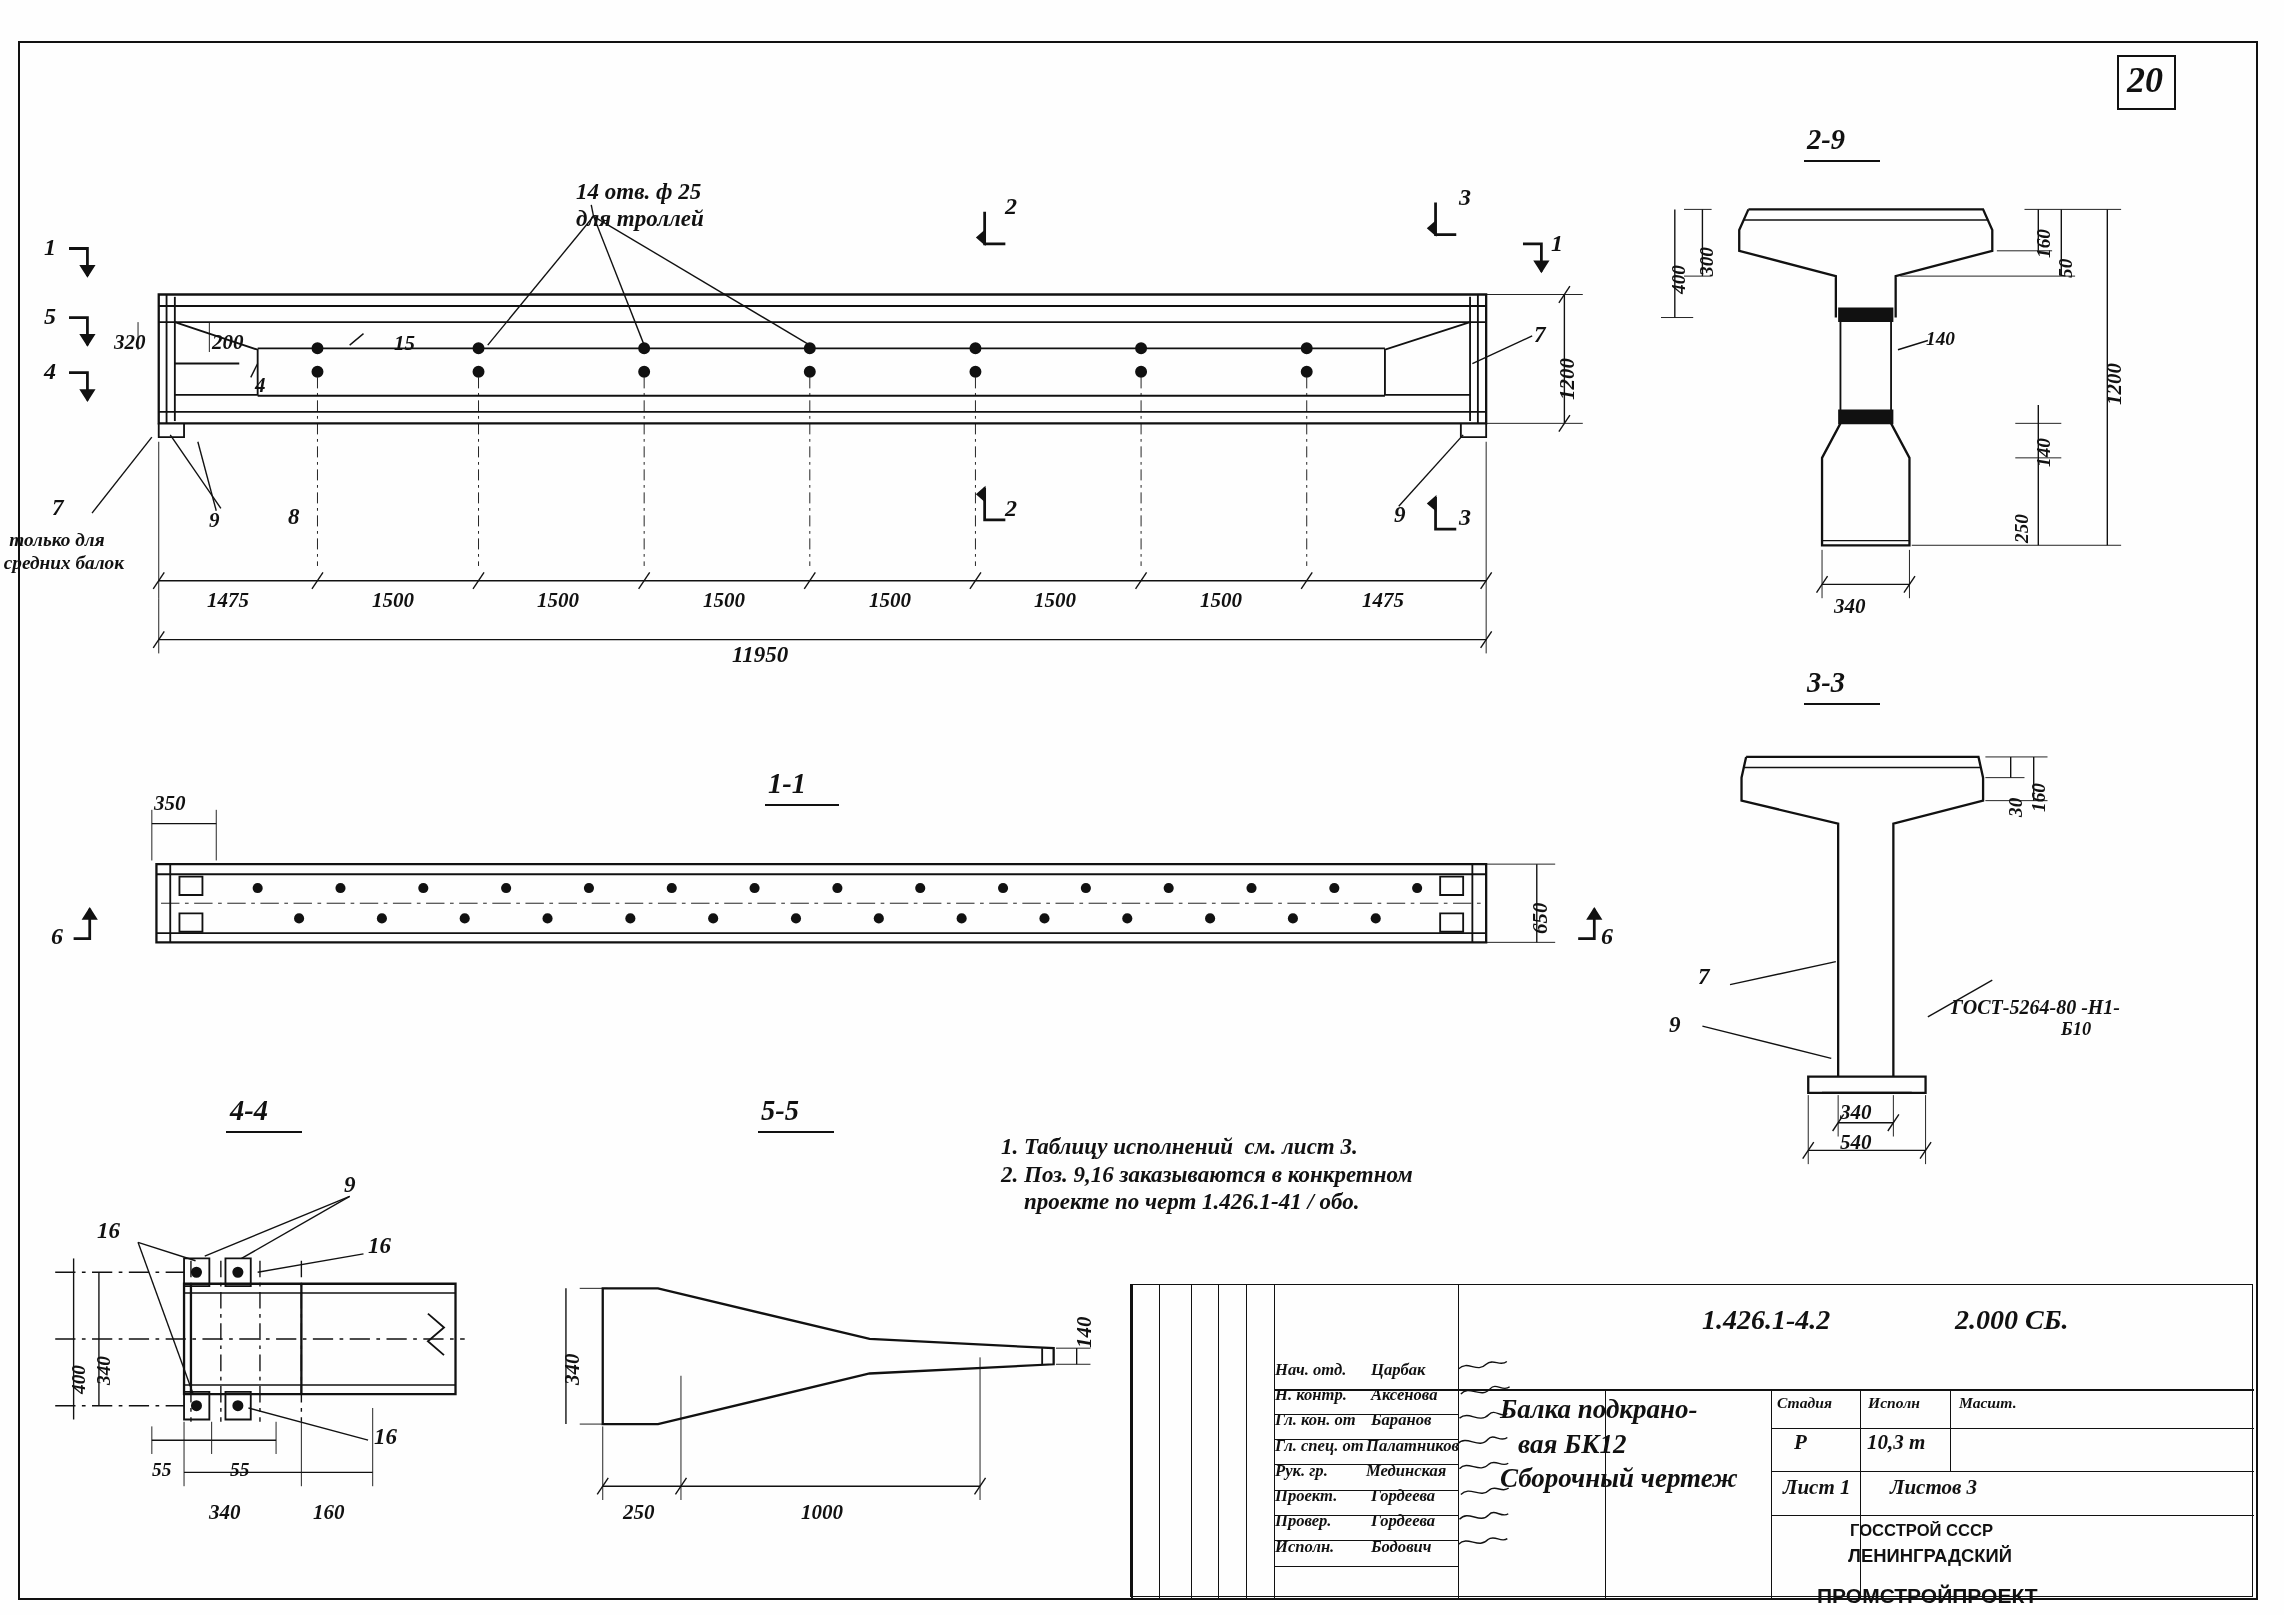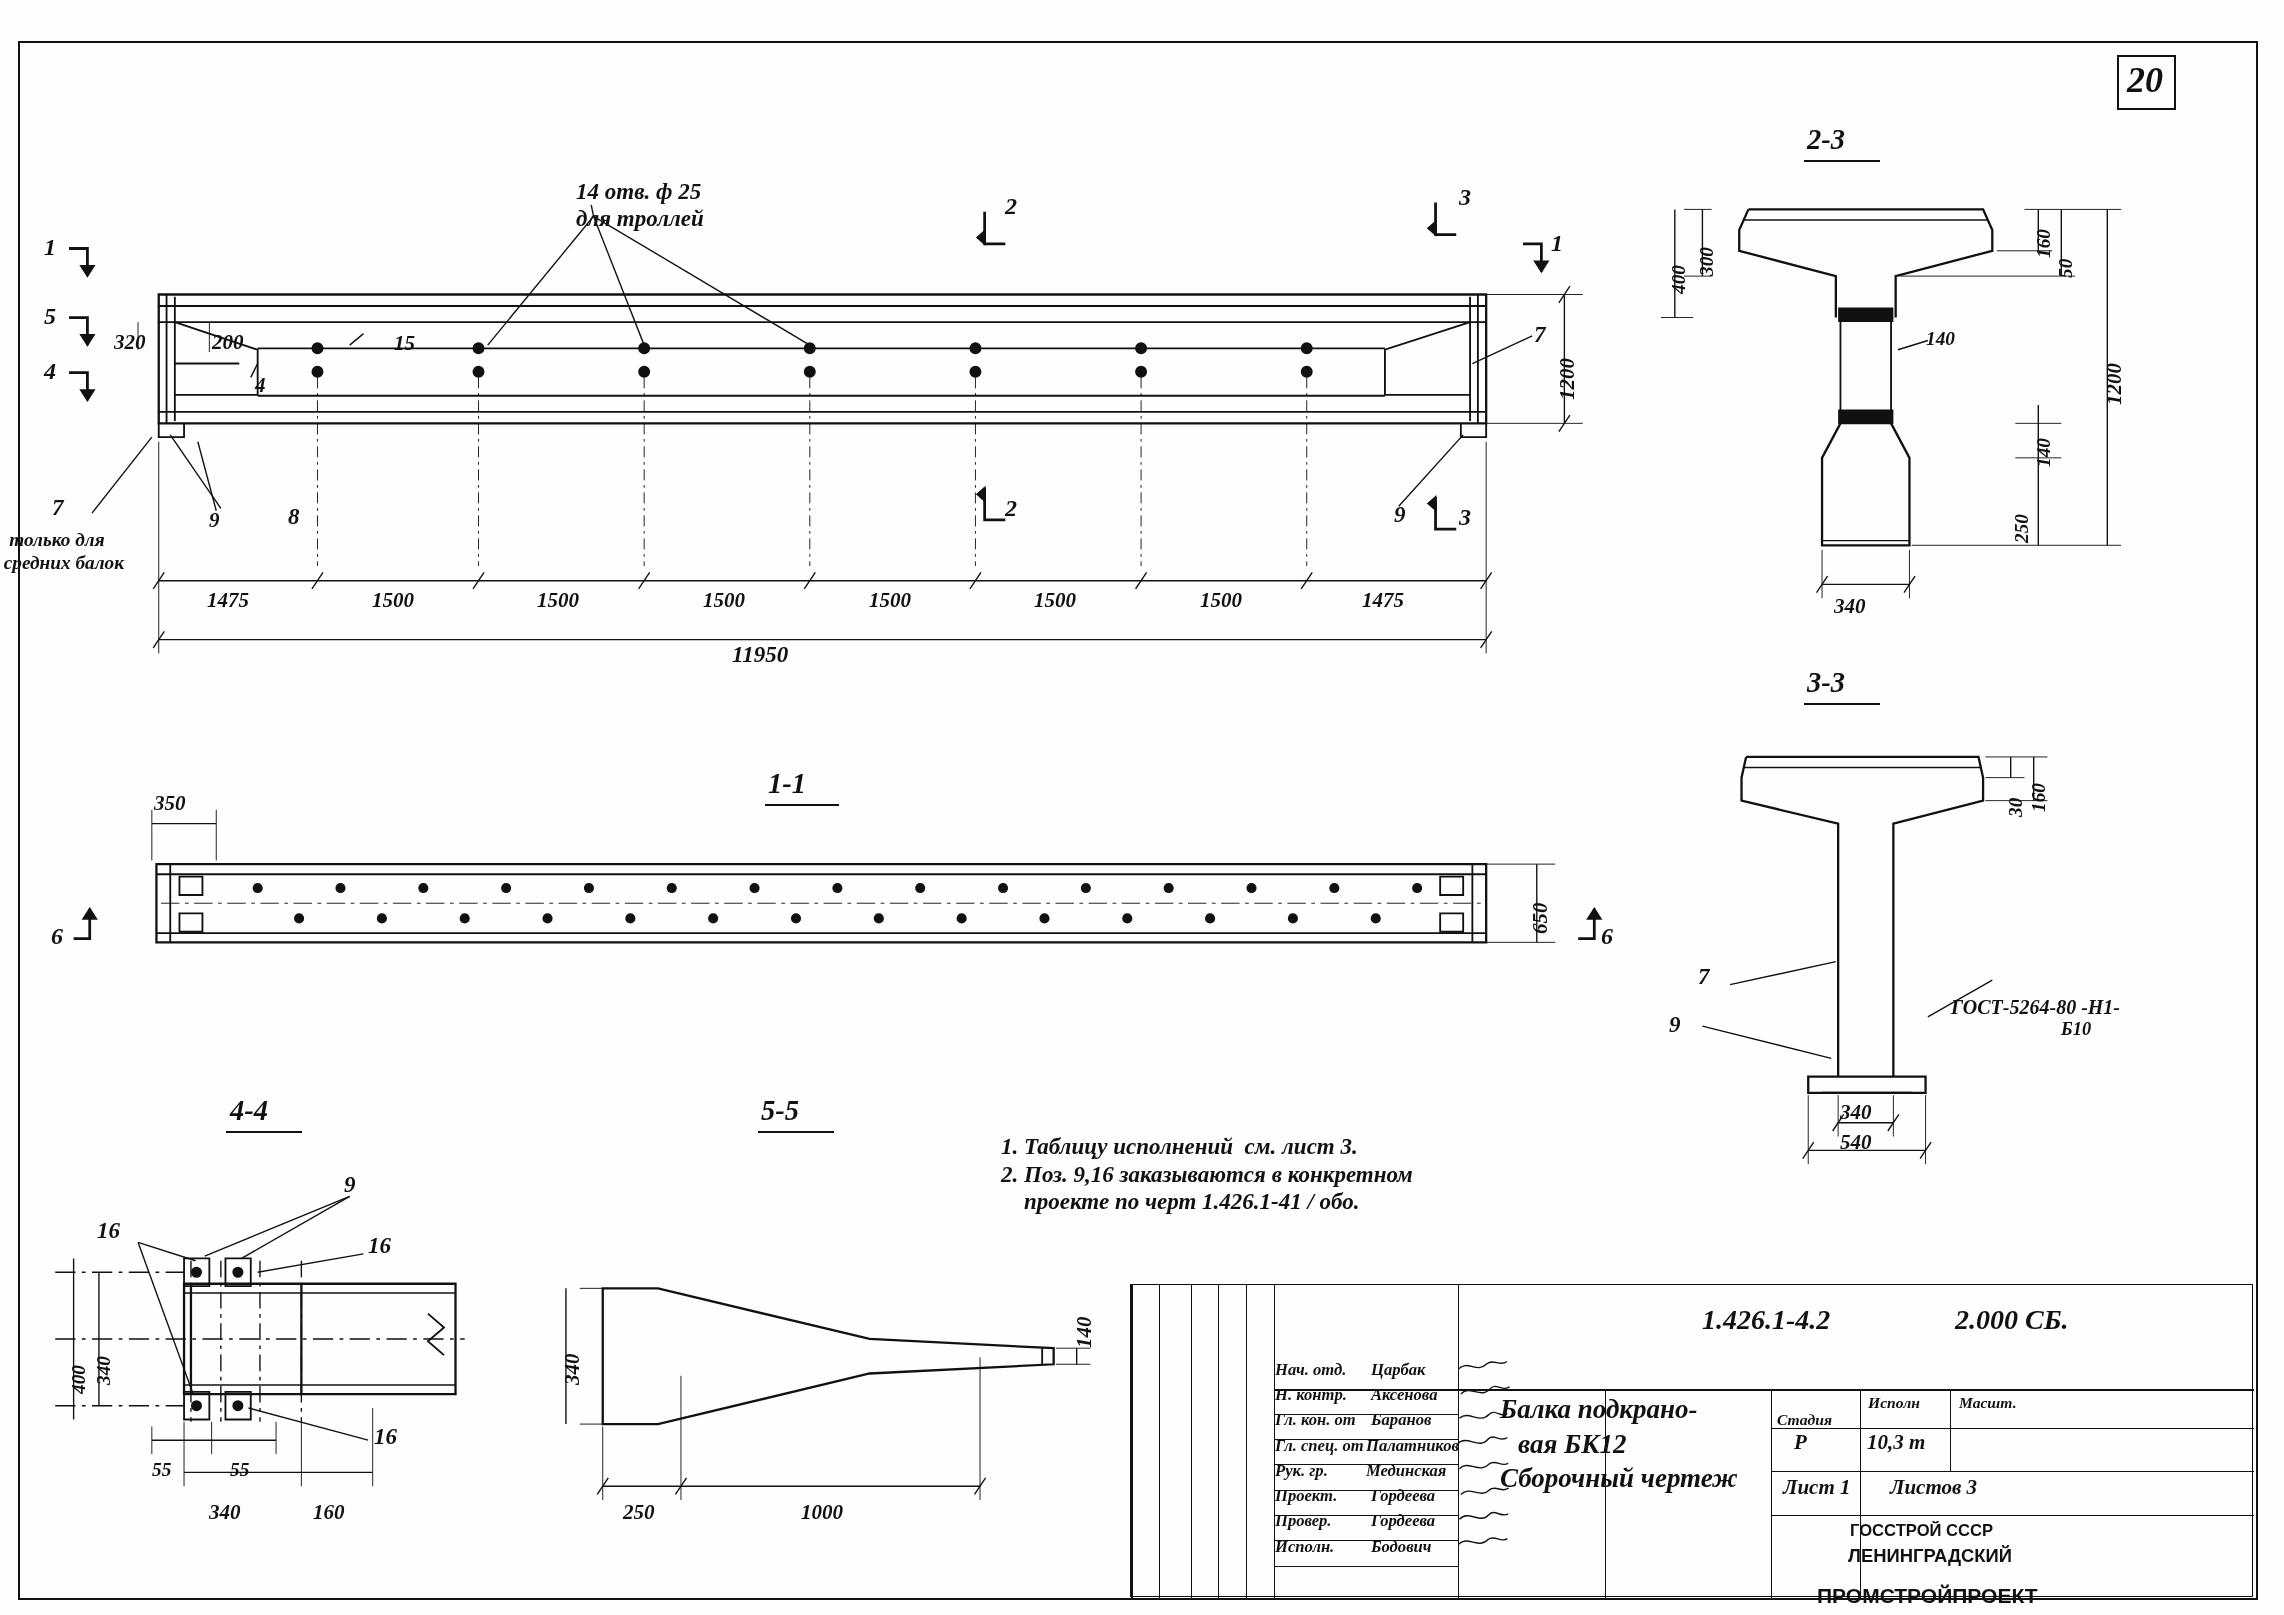--- a/index.html
+++ b/index.html
@@ -238,21 +238,21 @@
       <path d="M195 1975 l-14 22 l28 0 z" fill="#111"></path>
       <path d="M3430 2040 L3465 2040 L3465 1975" stroke-width="6"></path>
       <path d="M3465 1975 l-14 22 l28 0 z" fill="#111"></path>
     </g>
   </svg>
   <div class="txt" style="left:154px;top:791px;font-size:21px;">350</div>
   <div class="txt rot" style="left:1528px;top:934px;font-size:21px;">650</div>
   <div class="txt" style="left:51px;top:923px;font-size:24px;">6</div>
   <div class="txt" style="left:1601px;top:923px;font-size:24px;">6</div>
 
-  <div class="txt" style="left:1807px;top:124px;font-size:28.5px;">2-3</div>
+  <div class="txt" style="left:1807px;top:124px;font-size:28.5px;">2-9</div>
   <div class="ln" style="left:1804px;top:160px;width:76px;height:2.3px;"></div>
 
   <svg width="2284" height="1616" viewBox="0 0 4964 3512">
     <g stroke="#111" fill="none" stroke-width="5">
 
       <path d="M3800 455 L4310 455 L4330 500 L4330 545 L4120 600 L4120 690"></path>
       <path d="M3800 455 L3780 500 L3780 545 L3990 600 L3990 690"></path>
       <path d="M3790 478 L4320 478" stroke-width="3"></path>
 
       <path d="M4000 690 L4000 900" stroke-width="4"></path>
@@ -469,21 +469,21 @@
     <div class="ln" style="left:640px;top:230px;width:483px;height:1.4px;"></div>
   </div>
 
   <div class="txtn" style="left:1702px;top:1304px;font-size:28px;font-family:'Liberation Serif',serif;font-style:italic;">1.426.1-4.2</div>
   <div class="txtn" style="left:1955px;top:1304px;font-size:28px;font-family:'Liberation Serif',serif;font-style:italic;">2.000 СБ.</div>
 
   <div class="txt" style="left:1500px;top:1394px;font-size:27px;">Балка подкрано-</div>
   <div class="txt" style="left:1518px;top:1429px;font-size:27px;">вая БК12</div>
   <div class="txt" style="left:1500px;top:1463px;font-size:27px;">Сборочный чертеж</div>
 
-  <div class="txtn" style="left:1777px;top:1394px;font-size:15.6px;font-family:'Liberation Serif',serif;font-style:italic;margin-top:17px;">Стадия</div>
+  <div class="txtn" style="left:1777px;top:1394px;font-size:15.6px;font-family:'Liberation Serif',serif;font-style:italic;">Стадия</div>
   <div class="txtn" style="left:1868px;top:1394px;font-size:15.6px;font-family:'Liberation Serif',serif;font-style:italic;">Исполн</div>
   <div class="txtn" style="left:1959px;top:1394px;font-size:15.6px;font-family:'Liberation Serif',serif;font-style:italic;">Масшт.</div>
   <div class="txt" style="left:1794px;top:1430px;font-size:21px;">Р</div>
   <div class="txt" style="left:1867px;top:1430px;font-size:21px;">10,3 т</div>
   <div class="txt" style="left:1783px;top:1475px;font-size:21px;">Лист 1</div>
   <div class="txt" style="left:1890px;top:1475px;font-size:21px;">Листов 3</div>
 
   <div class="txtn" style="left:1850px;top:1521px;font-size:16.6px;">ГОССТРОЙ СССР</div>
   <div class="txtn" style="left:1820px;top:1545px;font-size:18.4px;margin-left:28px;">ЛЕНИНГРАДСКИЙ</div>
   <div class="txtn" style="left:1817px;top:1584px;font-size:21px;">ПРОМСТРОЙПРОЕКТ</div>

